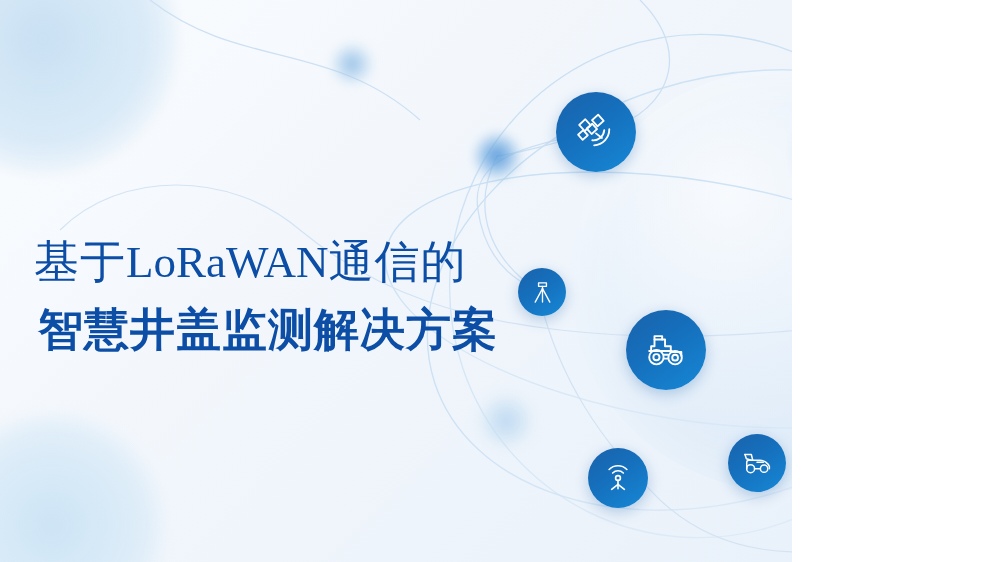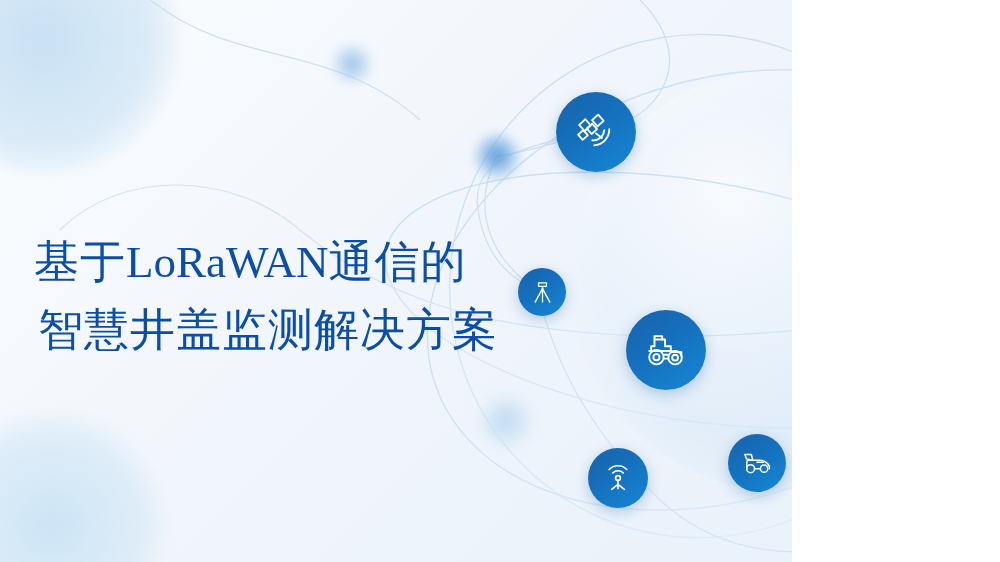--- a/index.html
+++ b/index.html
@@ -112,21 +112,21 @@
   }
   .title-line {
     color: #0c4ea6;
     font-size: 45px;
     line-height: 68px;
     letter-spacing: 1px;
     white-space: nowrap;
     font-family: "Liberation Sans", "DejaVu Sans", sans-serif;
   }
   .title-line-1 { font-weight: 400; }
-  .title-line-2 { font-weight: 400; padding-left: 4px; }
+  .title-line-2 { font-weight: 700; padding-left: 4px; }
   .latin {
     font-family: "Liberation Serif", "DejaVu Serif", serif;
     font-weight: 400;
     letter-spacing: 0px;
   }
 </style>
 </head>
 <body>
 
 <div id="slide">

